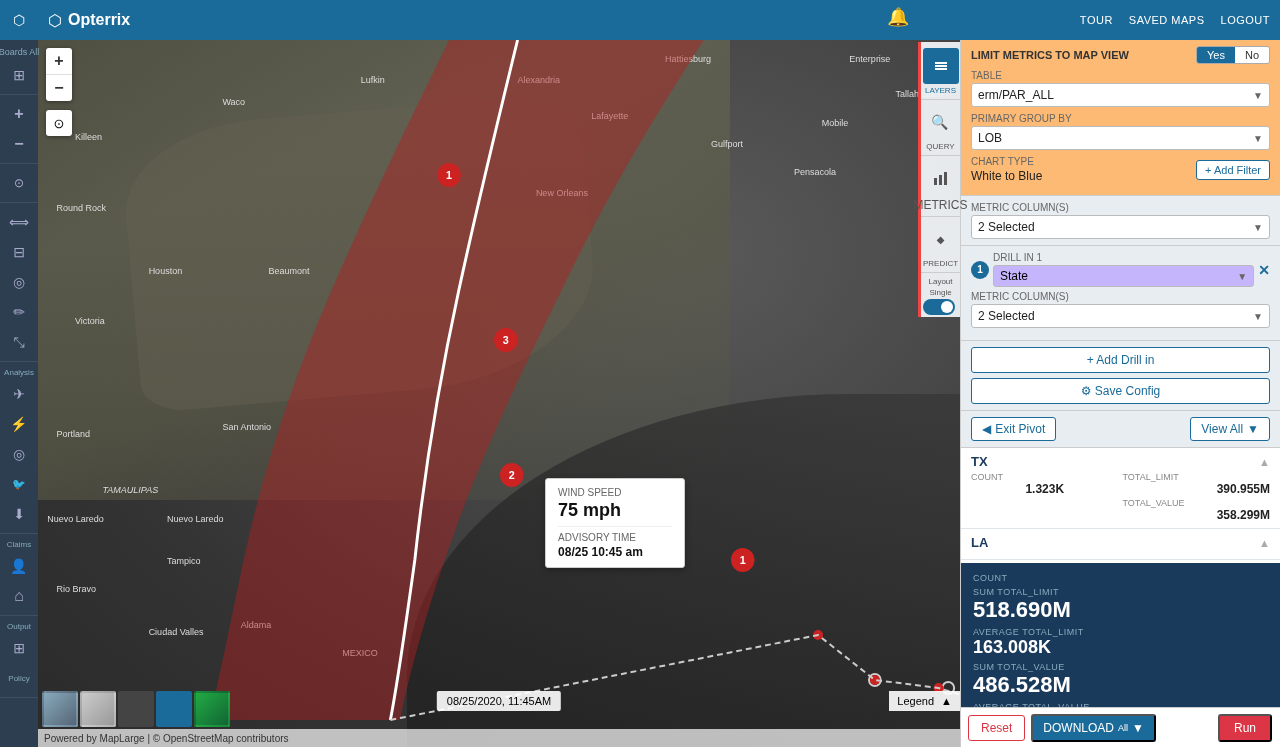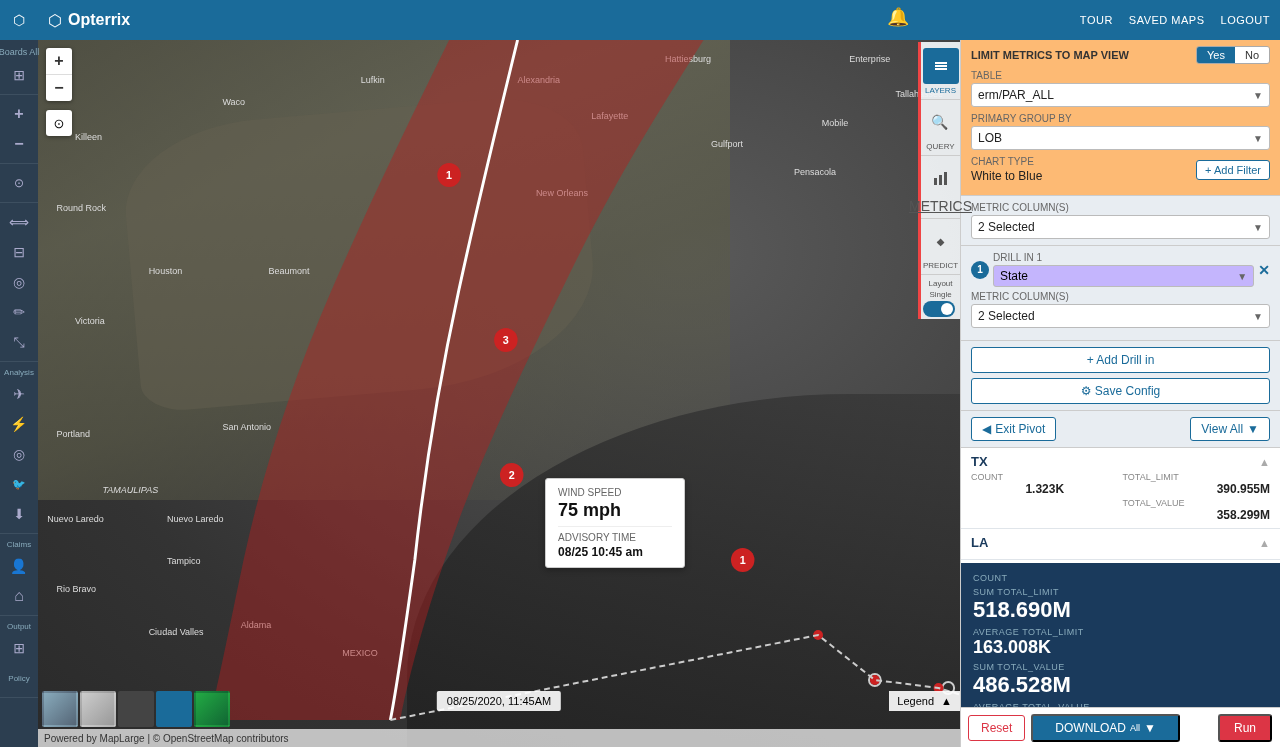--- a/index.html
+++ b/index.html
@@ -455,21 +455,21 @@
       border: 1px solid #dc3545;
       color: #dc3545;
       padding: 5px 12px;
       font-size: 12px;
       border-radius: 3px;
       cursor: pointer;
     }
     .download-btn {
       background: #1a6b9a;
       color: white;
-      padding: 5px 22px;
+      padding: 5px 10px;
       font-size: 12px;
       border-radius: 3px;
       cursor: pointer;
       display: flex;
       align-items: center;
       gap: 4px;
     }
     .run-btn {
       background: #dc3545;
       color: white;
@@ -681,21 +681,21 @@
       <div style="font-size:8px;color:#555;text-align:center;">QUERY</div>
     </div>
     <div class="tool-group">
       <div class="tool-icon-btn">
         <svg width="16" height="16" viewBox="0 0 16 16">
             <rect x="1" y="8" width="3" height="7" fill="currentColor"></rect>
             <rect x="6" y="5" width="3" height="10" fill="currentColor"></rect>
             <rect x="11" y="2" width="3" height="13" fill="currentColor"></rect>
           </svg>
       </div>
-      <div style="font-size:14px;color:#555;text-align:center;text-decoration:underline;">METRICS</div>
+      <div style="font-size:12px;color:#555;text-align:center;">METRICS</div>
     </div>
     <div class="tool-group">
       <div class="tool-icon-btn" style="font-size:10px;">◆</div>
       <div style="font-size:8px;color:#555;text-align:center;">PREDICT</div>
     </div>
     <div style="display:flex;flex-direction:column;width:100%;">
       <div style="font-size:8px;color:#555;text-align:center;margin:2px 0;">Layout</div>
       <div style="font-size:8px;color:#555;text-align:center;">Single</div>
       <div class="tool-toggle"></div>
     </div>

